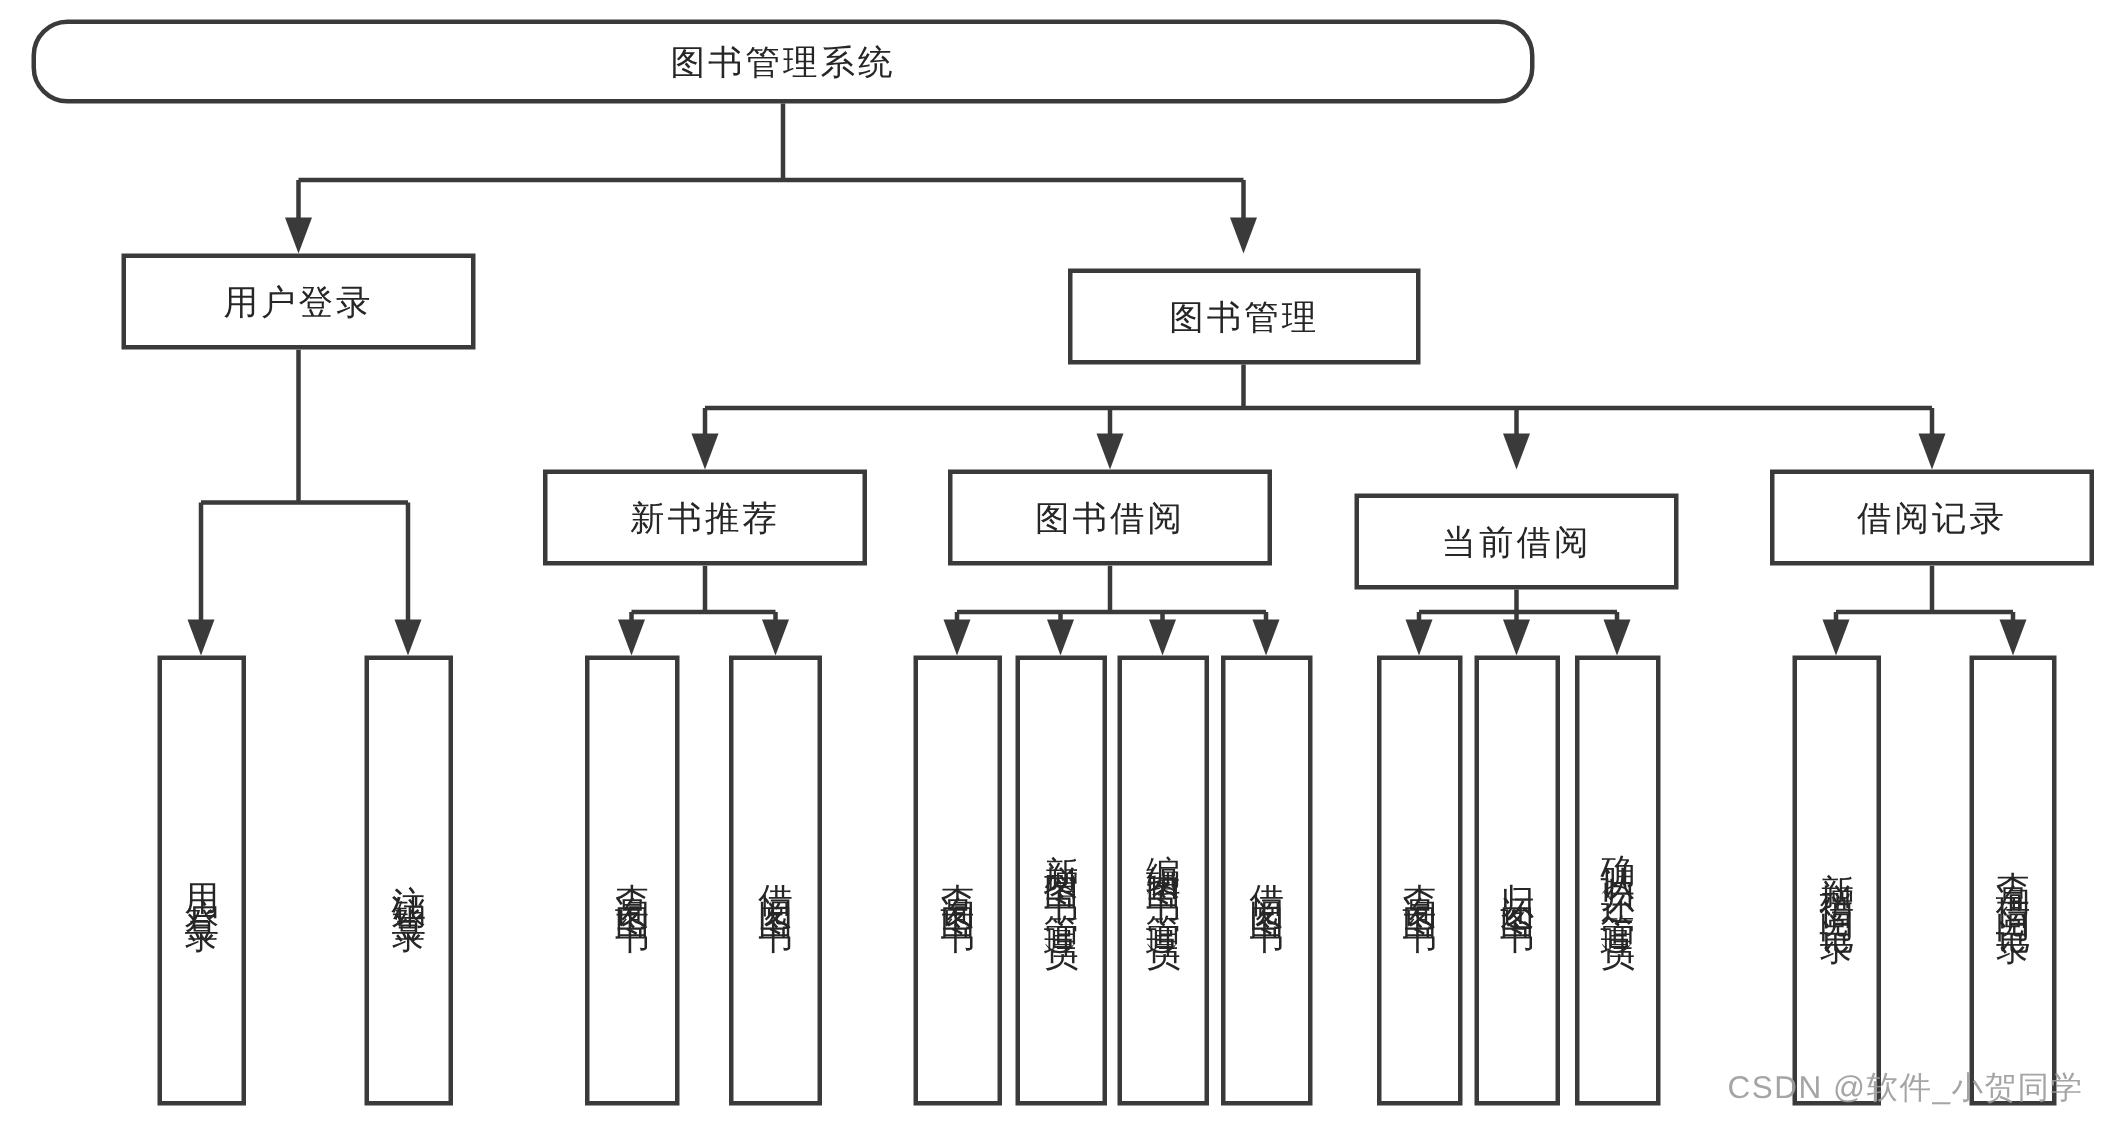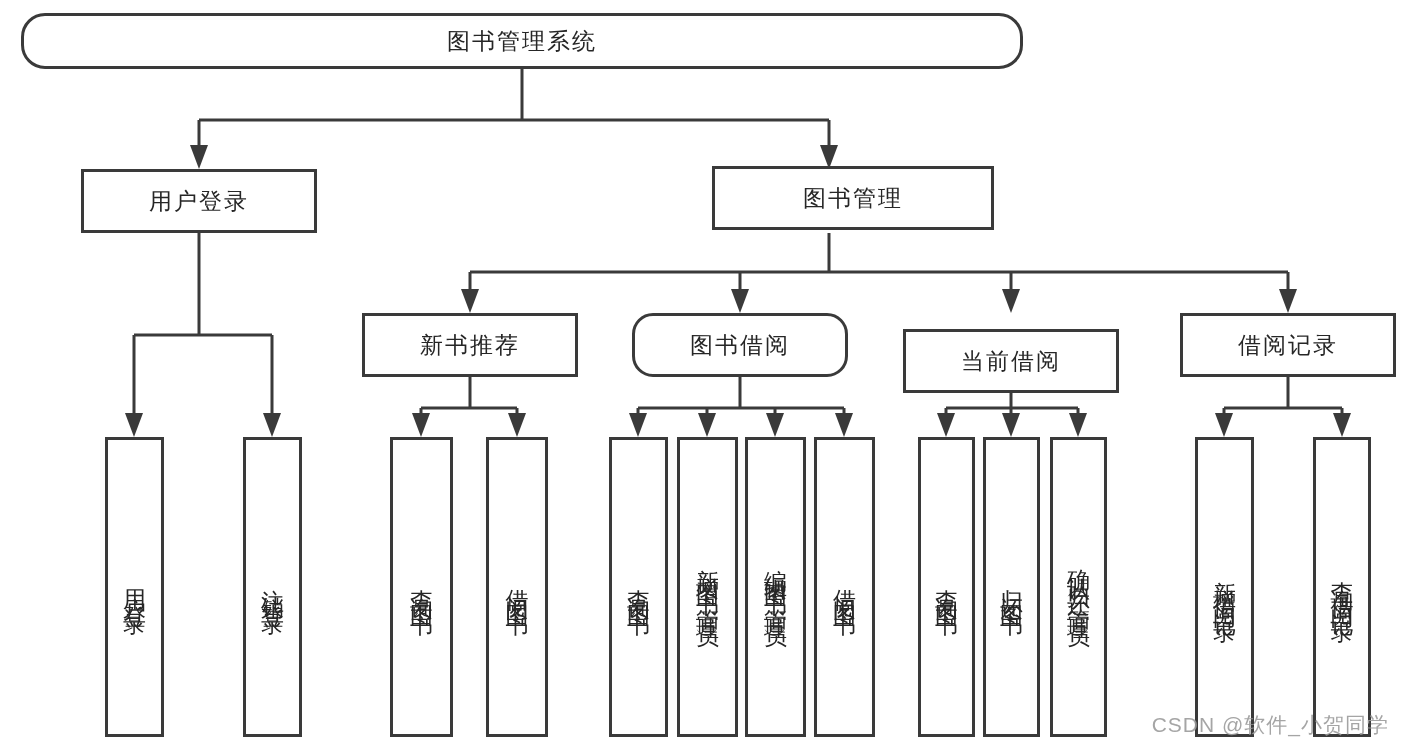--- a/index.html
+++ b/index.html
@@ -107,28 +107,28 @@
     </g>
   </svg>
 
   <div class="hnode" style="left:21px; top:13px; width:1002px; height:56px;border-radius:24px;">
     <span class="htext">图书管理系统</span>
   </div>
 
   <div class="hnode" style="left:81px; top:169px; width:236px; height:64px;">
     <span class="htext">用户登录</span>
   </div>
-  <div class="hnode" style="left:712px; top:166px; width:282px; height:64px;align-items:center;">
+  <div class="hnode" style="left:712px; top:179px; width:235px; height:64px;align-items:center;">
     <span class="htext">图书管理</span>
   </div>
 
   <div class="hnode" style="left:362px; top:313px; width:216px; height:64px;font-family:Liberation Serif, serif;">
     <span class="htext">新书推荐</span>
   </div>
-  <div class="hnode" style="left:632px; top:313px; width:216px; height:64px;border-radius:21px;">
+  <div class="hnode" style="left:632px; top:313px; width:216px; height:64px;">
     <span class="htext">图书借阅</span>
   </div>
   <div class="hnode" style="left:903px; top:313px; width:216px; height:64px;margin-top:16px;">
     <span class="htext">当前借阅</span>
   </div>
   <div class="hnode" style="left:1180px; top:313px; width:216px; height:64px;">
     <span class="htext">借阅记录</span>
   </div>
 
   <div class="vnode" style="left:105px; width:59px;">

